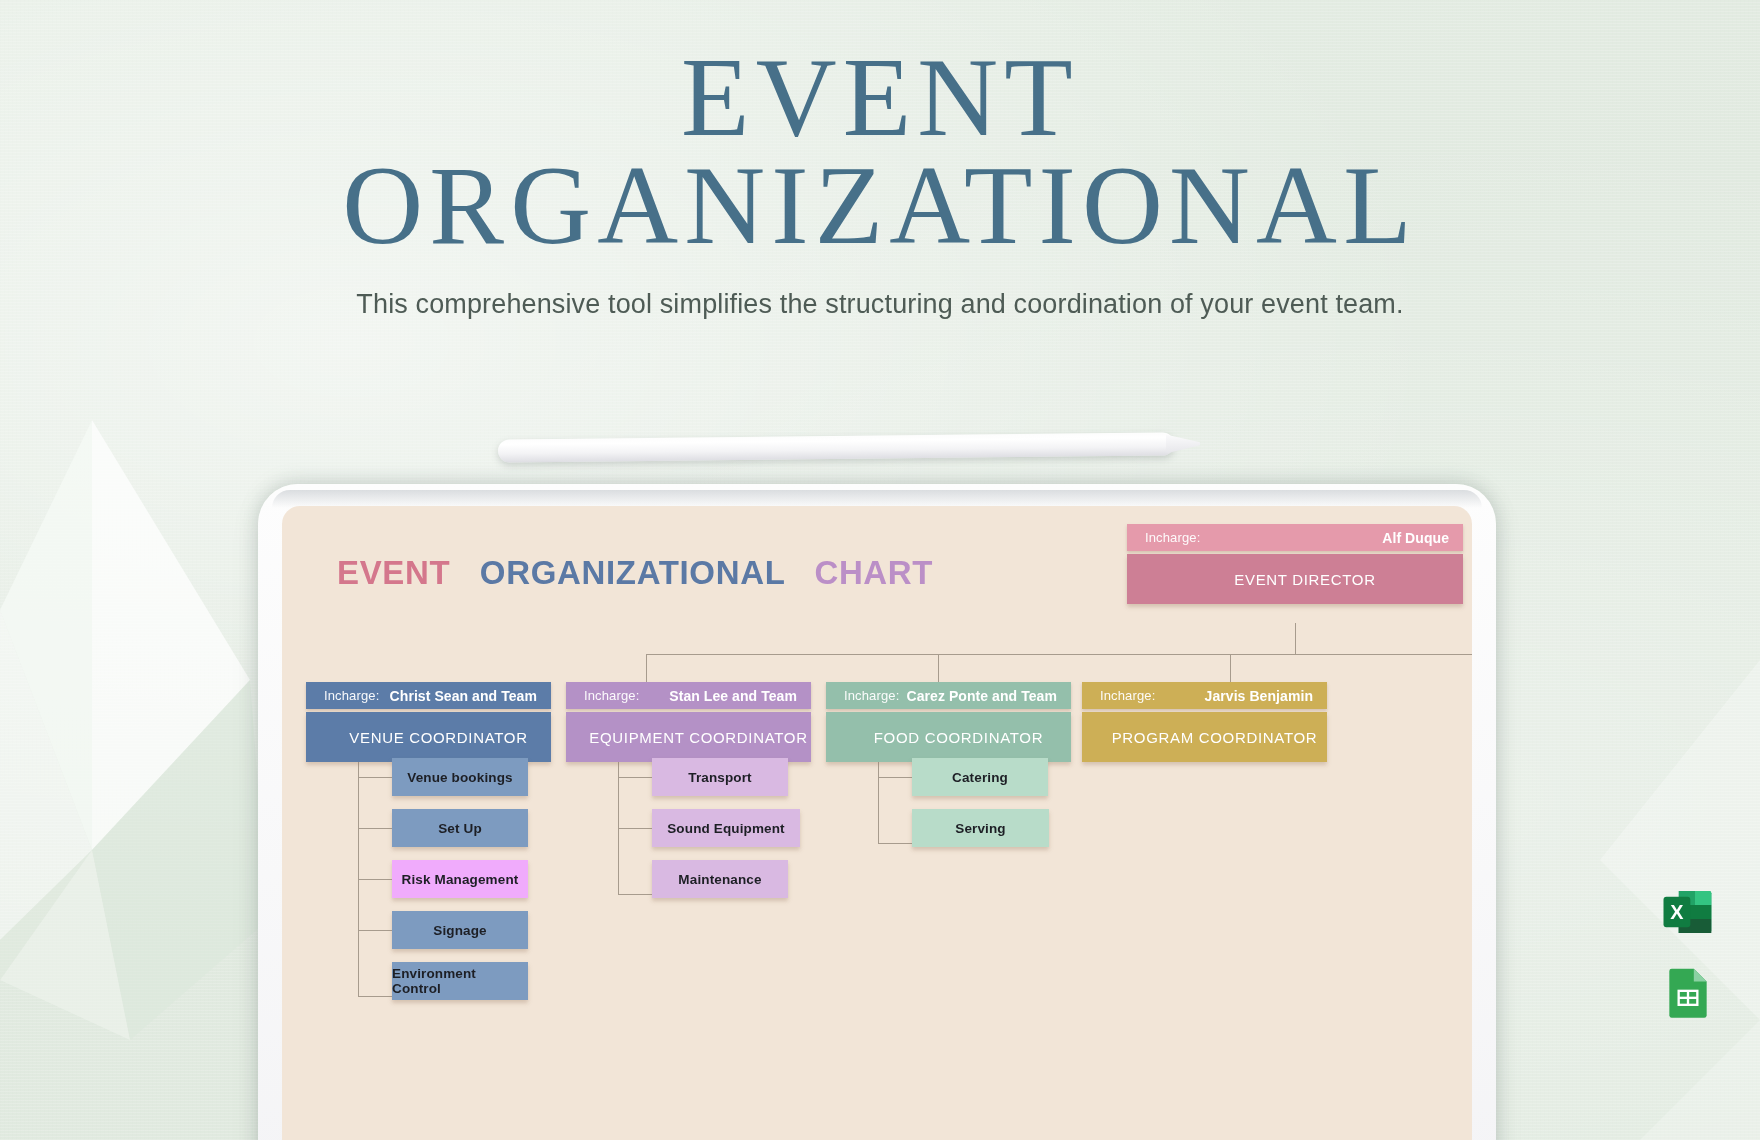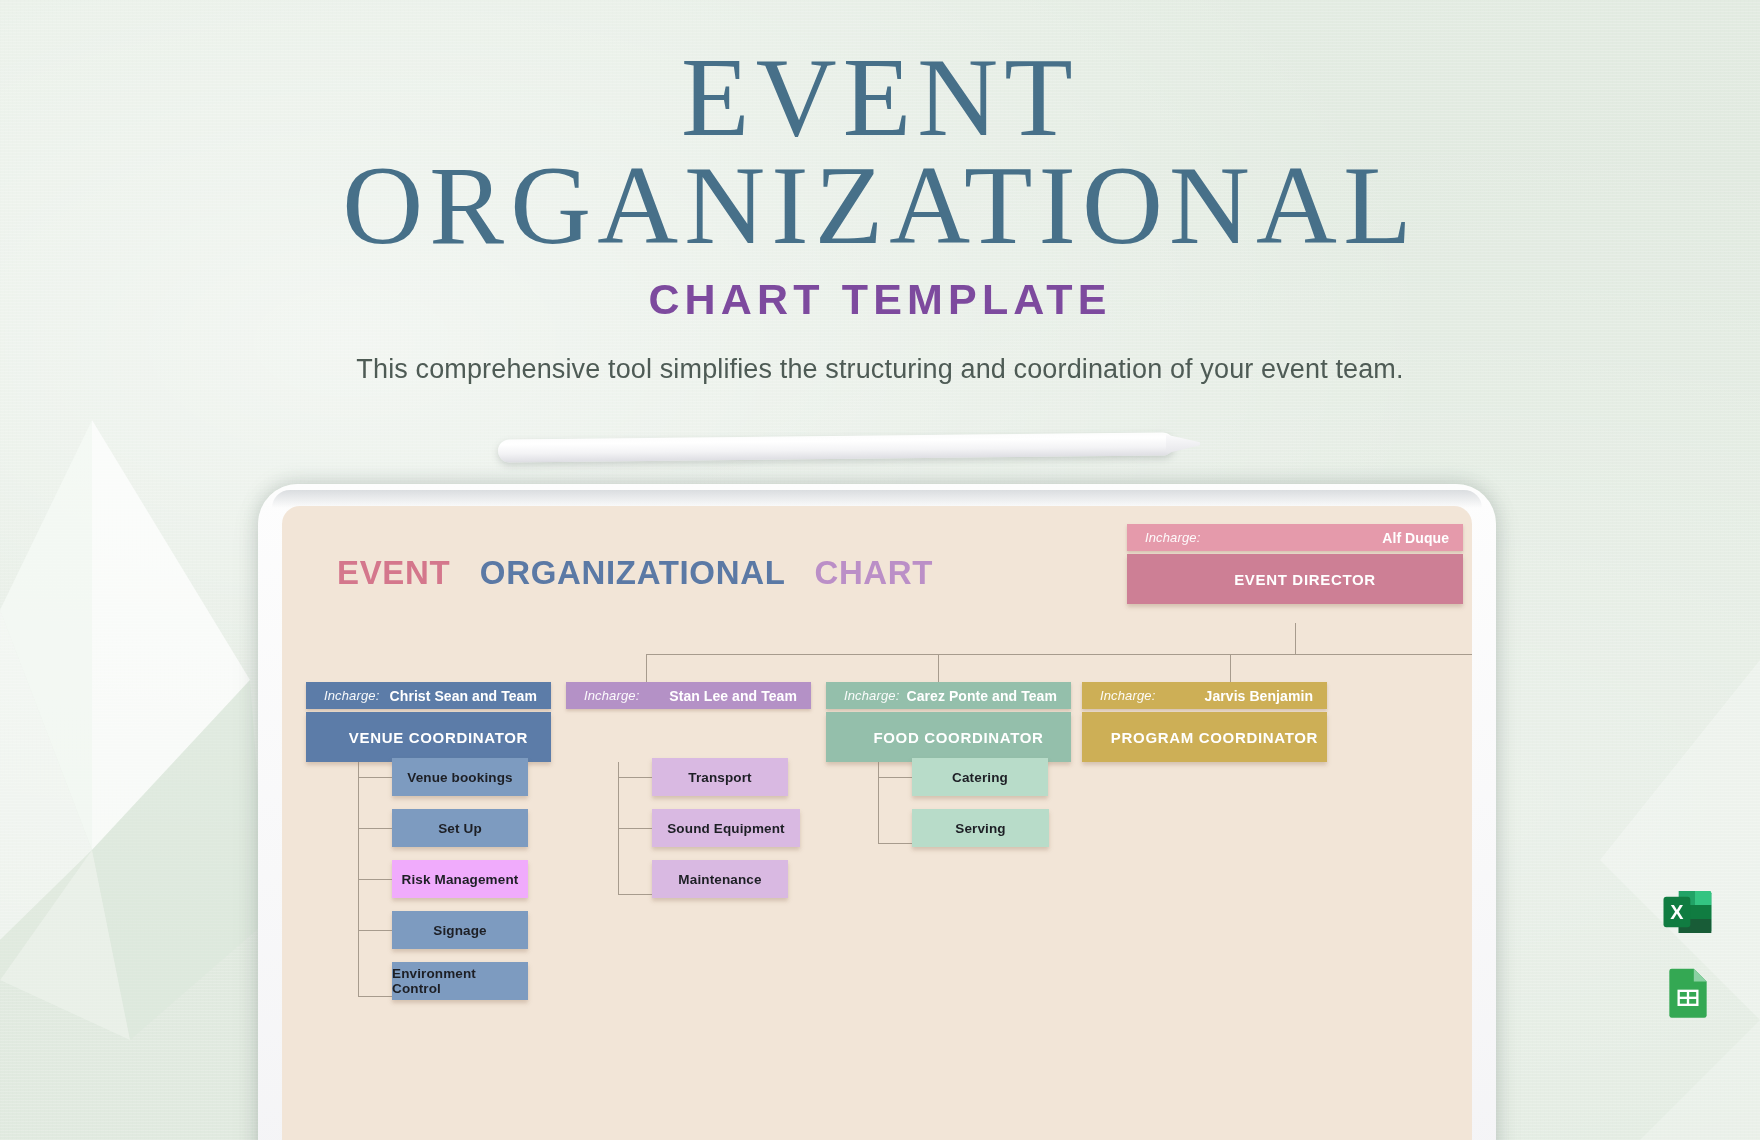--- a/index.html
+++ b/index.html
@@ -156,40 +156,39 @@
     display: flex;
     align-items: center;
     justify-content: space-between;
     height: 27px;
     padding: 0 14px 0 18px;
     color: #ffffff;
     box-shadow: 0 2px 3px rgba(160,130,105,.35);
   }
   .node-head .lbl {
     font-size: 13px;
-    font-style: italic;
     font-weight: 400;
     opacity: .95;
     letter-spacing: .01em;
   }
   .node-head .val {
     font-size: 14px;
     font-weight: 700;
     letter-spacing: .005em;
     text-align: right;
   }
   .node-body {
     display: flex;
     align-items: center;
     justify-content: center;
     height: 50px;
     margin-top: 3px;
     color: #ffffff;
     font-size: 15px;
-    font-weight: 700;
+    font-weight: 400;
     letter-spacing: .045em;
     box-shadow: 0 3px 4px rgba(160,130,105,.35);
     padding-left: 20px;
   }
 
   .leaf {
     position: absolute;
     display: flex;
     align-items: center;
     justify-content: center;
@@ -239,21 +238,20 @@
   </svg>
 
   <svg class="poly" style="right:0px; top:600px; width:240px; height:540px;" viewBox="0 0 240 540">
     <polygon points="240,60 80,260 240,420" fill="#ffffff" opacity="0.28"></polygon>
     <polygon points="240,420 120,540 240,540" fill="#ffffff" opacity="0.22"></polygon>
   </svg>
 
   <div id="header">
     <div id="title-line1">EVENT</div>
     <div id="title-line2">ORGANIZATIONAL</div>
-    <div id="title-sub">CHART TEMPLATE</div>
     <div id="tagline">This comprehensive tool simplifies the structuring and coordination of your event team.</div>
   </div>
 
   <div id="stylus"></div>
 
   <div id="tablet">
     <div id="tablet-bezel-hl"></div>
 
     <div id="screen">
 
@@ -301,20 +299,21 @@
       <div class="leaf" style="left:110px; top:303px; width:136px; background:#7d9bc0;">Set Up</div>
       <div class="leaf" style="left:110px; top:354px; width:136px; background:#f0abfc;">Risk Management</div>
       <div class="leaf" style="left:110px; top:405px; width:136px; background:#7d9bc0;">Signage</div>
       <div class="leaf" style="left:110px; top:456px; width:136px; background:#7d9bc0;">Environment Control</div>
 
       <div class="node" style="left:284px; top:176px; width:245px;">
         <div class="node-head" style="background:#b491c6;">
           <span class="lbl">Incharge:</span>
           <span class="val">Stan Lee and Team</span>
         </div>
+        <div class="node-body" style="background:#b491c6;">EQUIPMENT COORDINATOR</div>
       </div>
 
       <div class="line-v" style="left:336px; top:256px; height:132px;"></div>
 
       <div class="line-h" style="left:336px; top:271px; width:36px;"></div>
       <div class="line-h" style="left:336px; top:322px; width:36px;"></div>
       <div class="line-h" style="left:336px; top:388px; width:36px;"></div>
 
       <div class="leaf" style="left:370px; top:252px; width:136px; background:#d9b9e2;">Transport</div>
       <div class="leaf" style="left:370px; top:303px; width:148px; background:#d9b9e2;">Sound Equipment</div>

